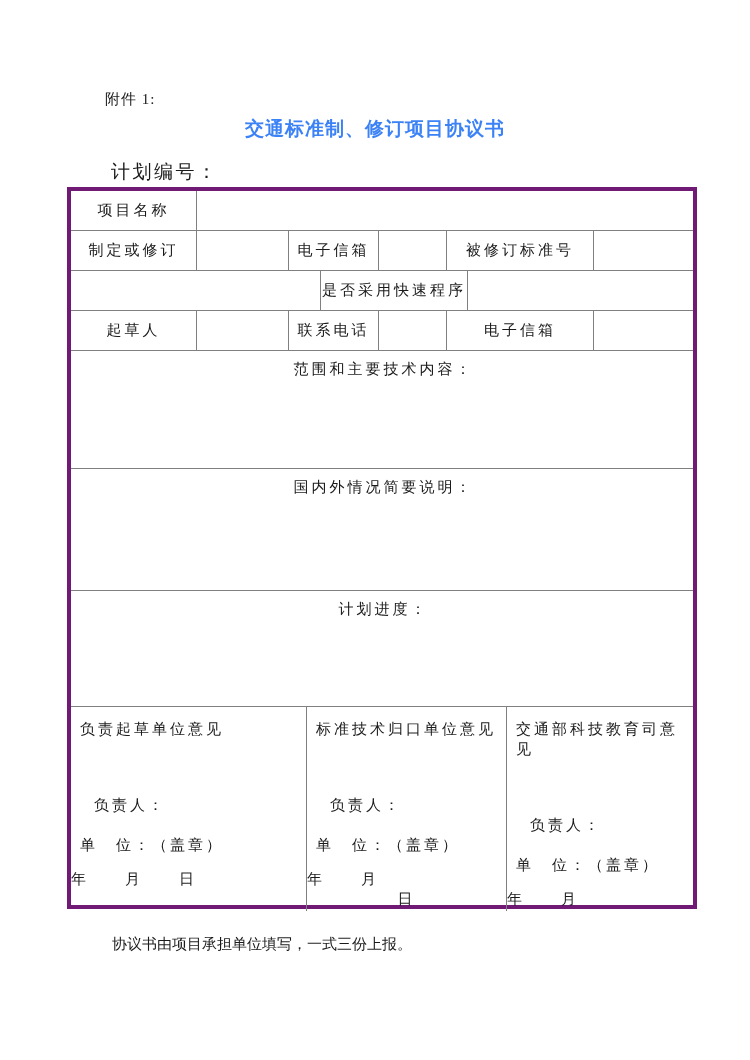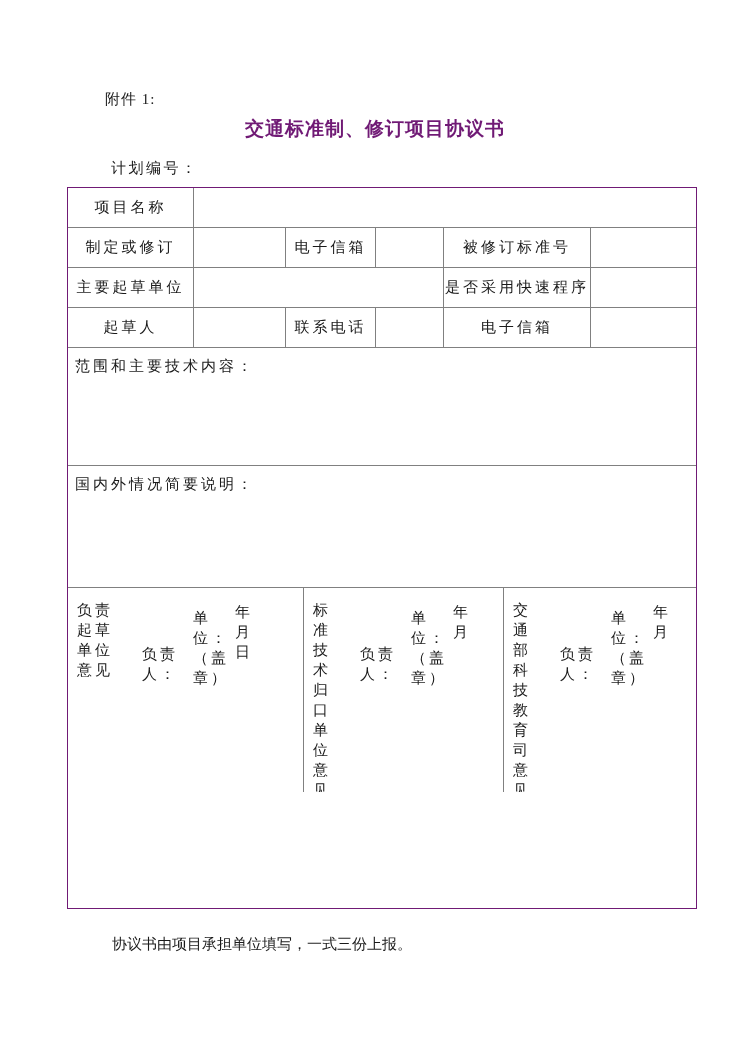--- a/index.html
+++ b/index.html
@@ -15,30 +15,30 @@
   }
   .attachment {
     position: absolute; left: 105px; top: 90px;
     font-size: 15px; letter-spacing: 1px;
   }
   .doc-title {
     position: absolute; left: 0; top: 116px; width: 100%;
     margin: 0; text-align: center;
     font-family: "Liberation Sans", "DejaVu Sans", sans-serif;
     font-weight: bold; font-size: 19px; letter-spacing: 1px;
-    color: #701a75;
+    color: #3b82f6;
   }
   .plan-number {
     position: absolute; left: 111px; top: 159px;
-    font-size: 15px; letter-spacing: 2.5px;
+    font-size: 19px; letter-spacing: 2.5px;
   }
   .form-table {
     position: absolute; left: 67px; top: 187px;
     width: 630px; height: 722px;
-    border: 1px solid #701a75;
+    border: 4px solid #701a75;
     background: #ffffff;
   }
   .trow { display: flex; border-bottom: 1px solid #808080; }
   .trow:last-child { border-bottom: none; }
   .tcell {
     border-right: 1px solid #808080;
     flex: 0 0 auto;
     display: flex; align-items: center; justify-content: center;
     font-size: 15px; letter-spacing: 3px;
     white-space: nowrap; overflow: hidden;
@@ -54,25 +54,25 @@
   .w92  { width: 92px; }
   .w90  { width: 90px; }
   .w68  { width: 68px; }
   .w147 { width: 147px; }
   .w250 { width: 250px; }
   .w236 { width: 236px; }
   .w200 { width: 200px; }
   .section {
     display: block;
     padding: 9px 4px 0 7px;
-    text-align: left;
+    text-align: center;
     white-space: normal;
   }
   .opcell {
-    display: flex; 
+    display: flex; flex-direction: column;
     align-items: stretch; justify-content: flex-start;
     white-space: normal;
   }
   .op-title  { margin: 12px 6px 0 9px; line-height: 20px; }
   .op-person { margin: 56px 6px 0 23px; line-height: 20px; }
   .op-unit   { margin: 20px 6px 0 9px; line-height: 20px; }
   .op-date1  { margin: 14px 14px 0 0; line-height: 20px; text-align: left; }
   .op-date2  { margin: 0; line-height: 20px; text-align: center; }
   .footer-note {
     position: absolute; left: 112px; top: 935px;
@@ -100,21 +100,20 @@
     <div class="trow h40">
       <div class="tcell w126">制定或修订</div>
       <div class="tcell w92"></div>
       <div class="tcell w90">电子信箱</div>
       <div class="tcell w68"></div>
       <div class="tcell w147">被修订标准号</div>
       <div class="tcell grow"></div>
     </div>
 
     <div class="trow h40">
-      <div class="tcell w126">主要起草单位</div>
       <div class="tcell w250"></div>
       <div class="tcell w147">是否采用快速程序</div>
       <div class="tcell grow"></div>
     </div>
 
     <div class="trow h40">
       <div class="tcell w126">起草人</div>
       <div class="tcell w92"></div>
       <div class="tcell w90">联系电话</div>
       <div class="tcell w68"></div>
@@ -123,20 +122,23 @@
     </div>
 
     <div class="trow h118">
       <div class="tcell grow section">范围和主要技术内容：</div>
     </div>
 
     <div class="trow h122">
       <div class="tcell grow section">国内外情况简要说明：</div>
     </div>
 
+    <div class="trow h116">
+      <div class="tcell grow section">计划进度：</div>
+    </div>
 
     <div class="trow h204">
 
       <div class="tcell w236 opcell">
         <div class="op-title">负责起草单位意见</div>
         <div class="op-person">负责人：</div>
         <div class="op-unit">单　位：（盖章）</div>
         <div class="op-date1">年　　月　　日</div>
         <div class="op-date2"></div>
       </div>

